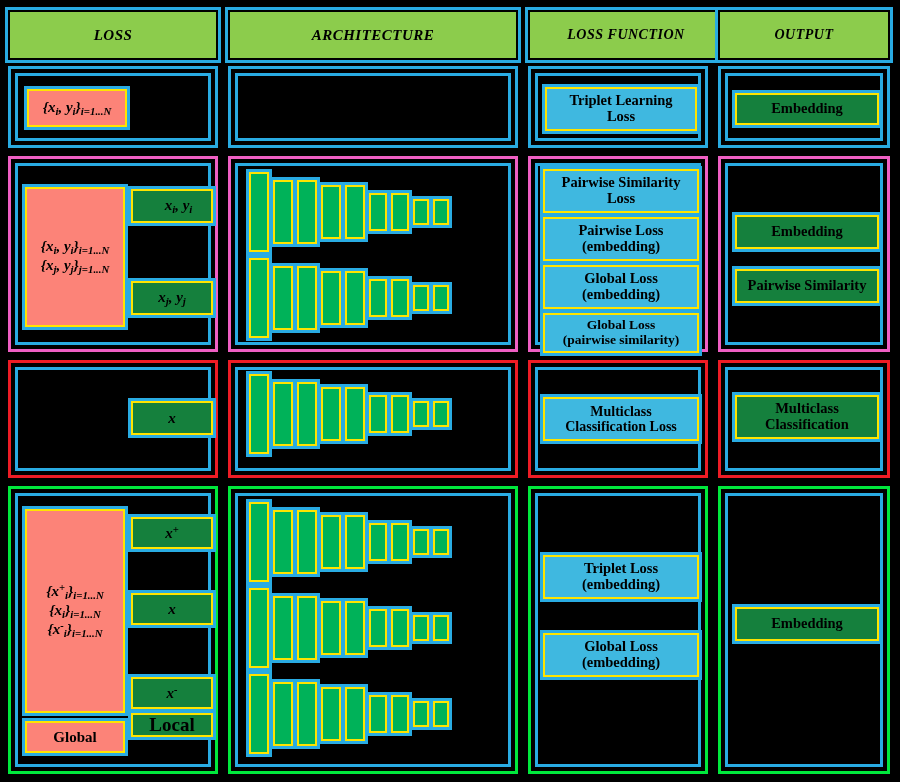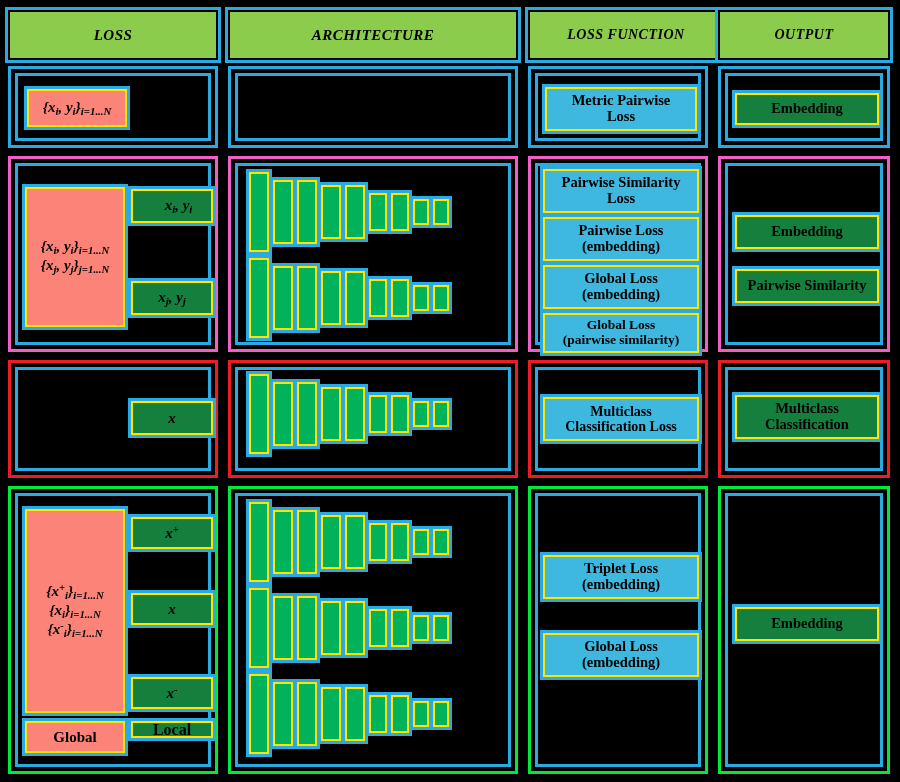--- a/index.html
+++ b/index.html
@@ -91,21 +91,21 @@
     </div>
   </div>
 
   <div class="abs ring k-blue" style="left:228px;top:66px;width:290px;height:82px;">
     <div class="inner"></div>
   </div>
 
   <div class="abs ring k-blue" style="left:528px;top:66px;width:180px;height:82px;">
     <div class="inner"></div>
     <div class="chip sky" style="left:14px;top:18px;width:152px;height:44px;flex-direction:column;">
-      <span>Metric Pairwise</span>
+      <span>Triplet Learning</span>
       <span>Loss</span>
     </div>
   </div>
 
   <div class="abs ring k-blue" style="left:718px;top:66px;width:172px;height:82px;">
     <div class="inner"></div>
     <div class="chip amber" style="left:14px;top:24px;width:144px;height:32px;">Embedding</div>
   </div>
 
   <div class="abs ring k-magenta" style="left:8px;top:156px;width:210px;height:196px;">
@@ -225,21 +225,21 @@
     <div class="chip amber math" style="left:120px;top:28px;width:82px;height:32px;">
       <span class="mlbl"><i>x</i><span class="sup">+</span></span>
     </div>
     <div class="chip amber math" style="left:120px;top:104px;width:82px;height:32px;">
       <span class="mlbl"><i>x</i></span>
     </div>
     <div class="chip amber math" style="left:120px;top:188px;width:82px;height:32px;">
       <span class="mlbl"><i>x</i><span class="sup">-</span></span>
     </div>
     <div class="chip salmon" style="left:14px;top:232px;width:100px;height:32px;font-size:15px;">Global</div>
-    <div class="chip amber" style="left:120px;top:232px;width:82px;height:17px;font-size:16px;">Local</div>
+    <div class="chip amber" style="left:120px;top:224px;width:82px;height:24px;font-size:19px;">Local</div>
   </div>
 
   <div class="abs ring k-green" style="left:228px;top:486px;width:290px;height:288px;">
     <div class="inner"></div>
     <div class="stack" style="left:18px;top:10px;width:260px;height:86px;">
         <div class="axis" style="left: 0px; top: 42px; width: 204px;"></div>
         <div class="layer" style="left: 0px; top: 3px; width: 20px; height: 80px;"></div>
         <div class="layer" style="left: 24px; top: 11px; width: 20px; height: 64px;"></div>
         <div class="layer" style="left: 48px; top: 11px; width: 20px; height: 64px;"></div>
         <div class="layer" style="left: 72px; top: 16px; width: 20px; height: 54px;"></div>

